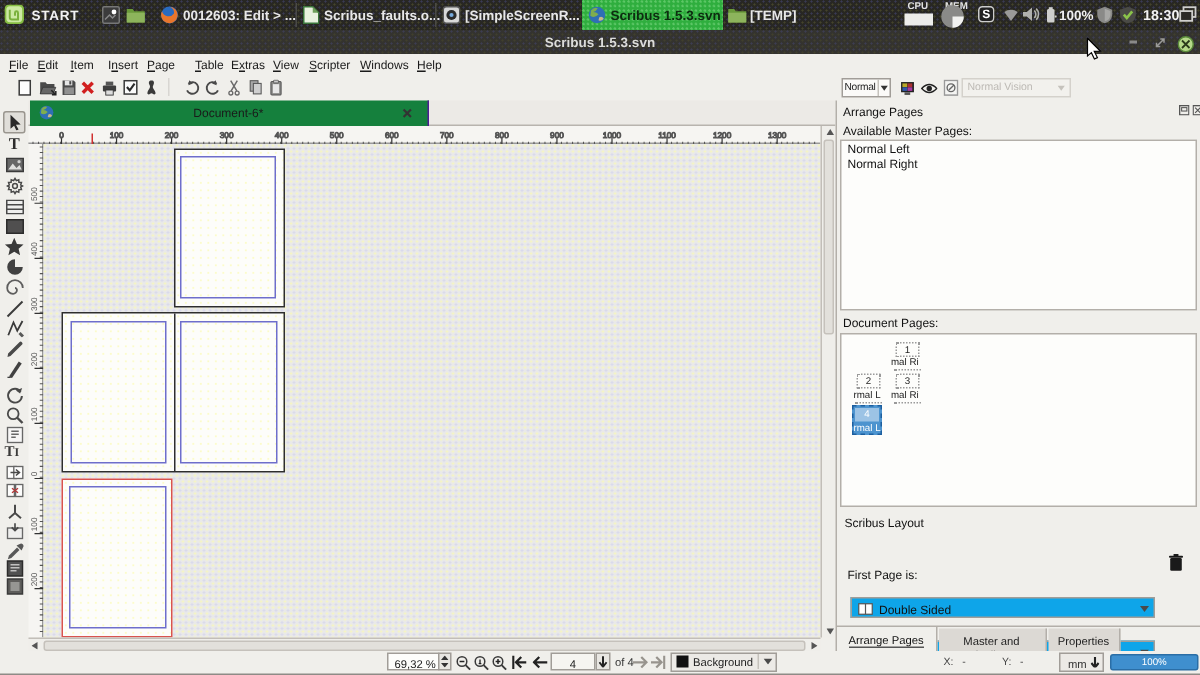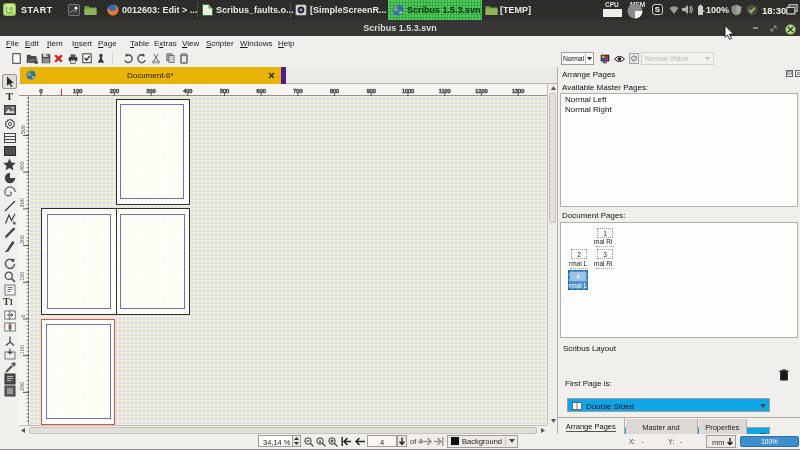--- a/index.html
+++ b/index.html
@@ -33,22 +33,22 @@
 
 
 #toolbar { left:0; top:50px; width:800px; height:16.5px; background:#f0efeb; }
 
 
 #lefttools { left:0; top:66.5px; width:19px; height:367.5px; background:#f0efeb; }
 #lefttools svg, #lefttools div { opacity:0.88; }
 
 
 #tabbar { left:19px; top:66.5px; width:538px; height:17px; background:#eceae6; border-bottom:1px solid #b8b4ae; }
-#tab1 { position:absolute; left:1px; top:0; width:265.5px; height:17px; background:#eab308;
-  border-right:5px solid #4c1d95; }
+#tab1 { position:absolute; left:1px; top:0; width:265.5px; height:17px; background:#15803d;
+  border-right:1px solid #4c1d95; }
 #tab1 .txt { position:absolute; left:0; right:0; top:4px; text-align:center; font-size:8px; color:#1a1a1a; }
 
 
 #hruler { left:19px; top:83.5px; width:528px; height:12.5px; background:#f6f5f2; border-bottom:1px solid #999; }
 #vruler { left:19px; top:96px;  width:10px;  height:329px; background:#f6f5f2; border-right:1px solid #999; }
 #rulercorner { left:19px; top:83.5px; width:10px; height:12.5px; background:#f0efeb; border-right:1px solid #aaa; border-bottom:1px solid #999; }
 
 
 #canvas { left:29px; top:96px; width:518px; height:329px;
   background:#e9e9e8;
@@ -808,21 +808,21 @@
   </div>
 
   <div class="abs" style="left:0;top:350.5px;width:243px;height:17px;border-top:1px solid #b3afa9">
     <div class="abs" style="left:0px;top:0px;width:66.5px;height:17px;background:#f0efeb;border-right:1px solid #b3afa9;font-size:7.5px;color:#111;text-align:center;padding-top:4px"><span style="border-bottom:1px solid #555">Arrange Pages</span></div>
     <div class="abs" style="left:67.5px;top:1px;width:72px;height:16px;background:#dcd9d4;border-right:1px solid #b3afa9;font-size:7.5px;color:#222;text-align:center;padding-top:3.5px">Master and Distribute</div>
     <div class="abs" style="left:140.5px;top:1px;width:48.5px;height:16px;background:#dcd9d4;border-right:1px solid #b3afa9;font-size:7.5px;color:#222;text-align:center;padding-top:3.5px">Properties</div>
   </div>
 </div>
 <div class="abs" id="statusbar">
 
-  <span class="abs" style="left:258px;top:0.5px;width:35px;height:12.5px;background:#fdfdfb;border:1px solid #a19d98;padding:2.5px 0 0 4px">34,14 %</span>
+  <span class="abs" style="left:258px;top:0.5px;width:35px;height:12.5px;background:#fdfdfb;border:1px solid #a19d98;padding:2.5px 0 0 4px">69,32 %</span>
   <span class="abs" style="left:292px;top:0.5px;width:9px;height:12.5px;background:#e8e6e2;border:1px solid #a19d98"></span>
   <svg class="abs" style="left:294px;top:3px" width="5" height="8" viewBox="0 0 5 8">
       <path d="M0 3 L2.5 0 L5 3z M0 5 L2.5 8 L5 5z" fill="#333"></path>
     </svg>
 
   <svg class="abs" style="left:304px;top:2.5px" width="10" height="10" viewBox="0 0 10 10">
       <circle cx="4" cy="4" r="3.2" fill="none" stroke="#3a3a3a" stroke-width="1"></circle>
       <path d="M6.4 6.4 L9.4 9.4" stroke="#3a3a3a" stroke-width="1.3"></path>
       <path d="M2.4 4 h3.2" stroke="#222" stroke-width="1"></path>
     </svg>

